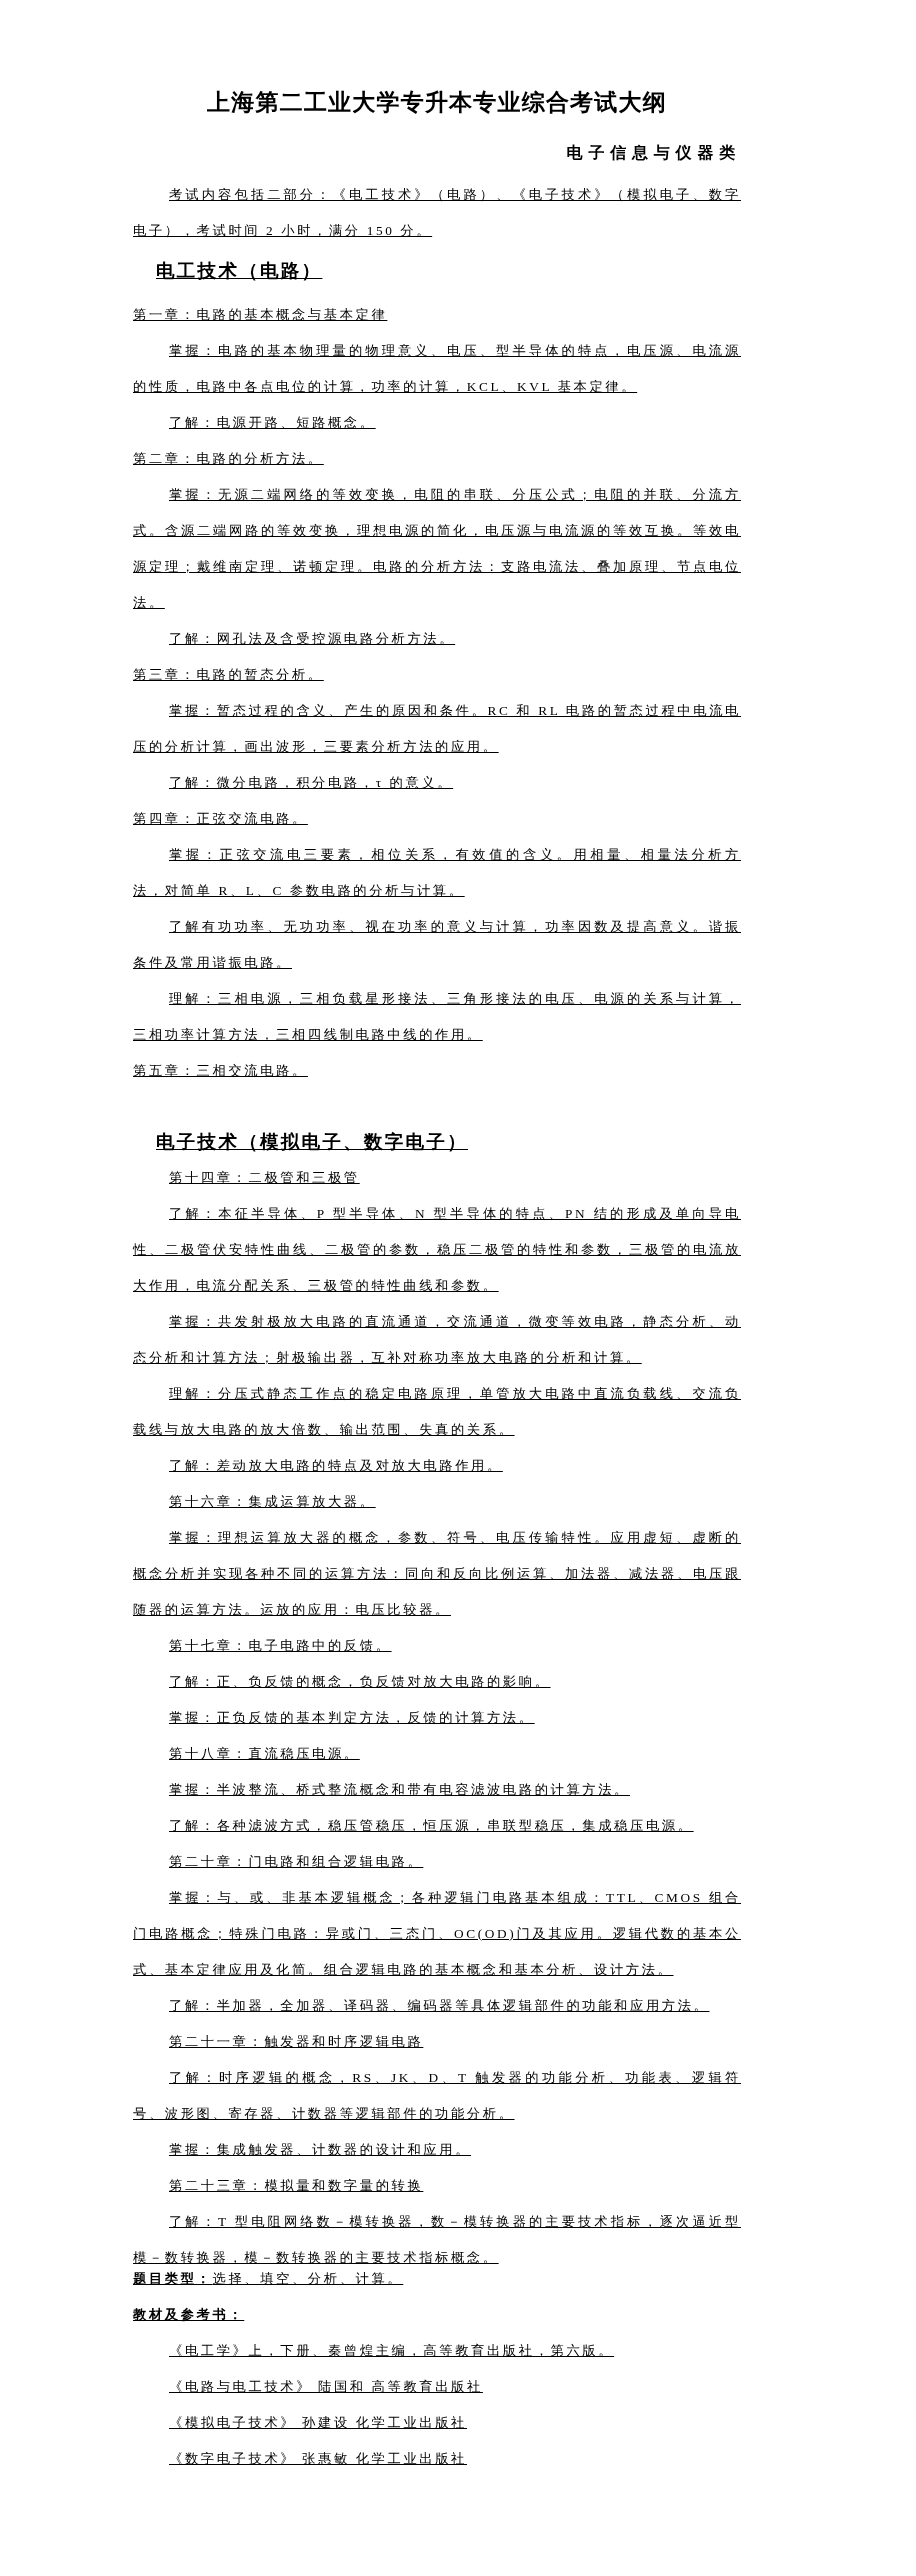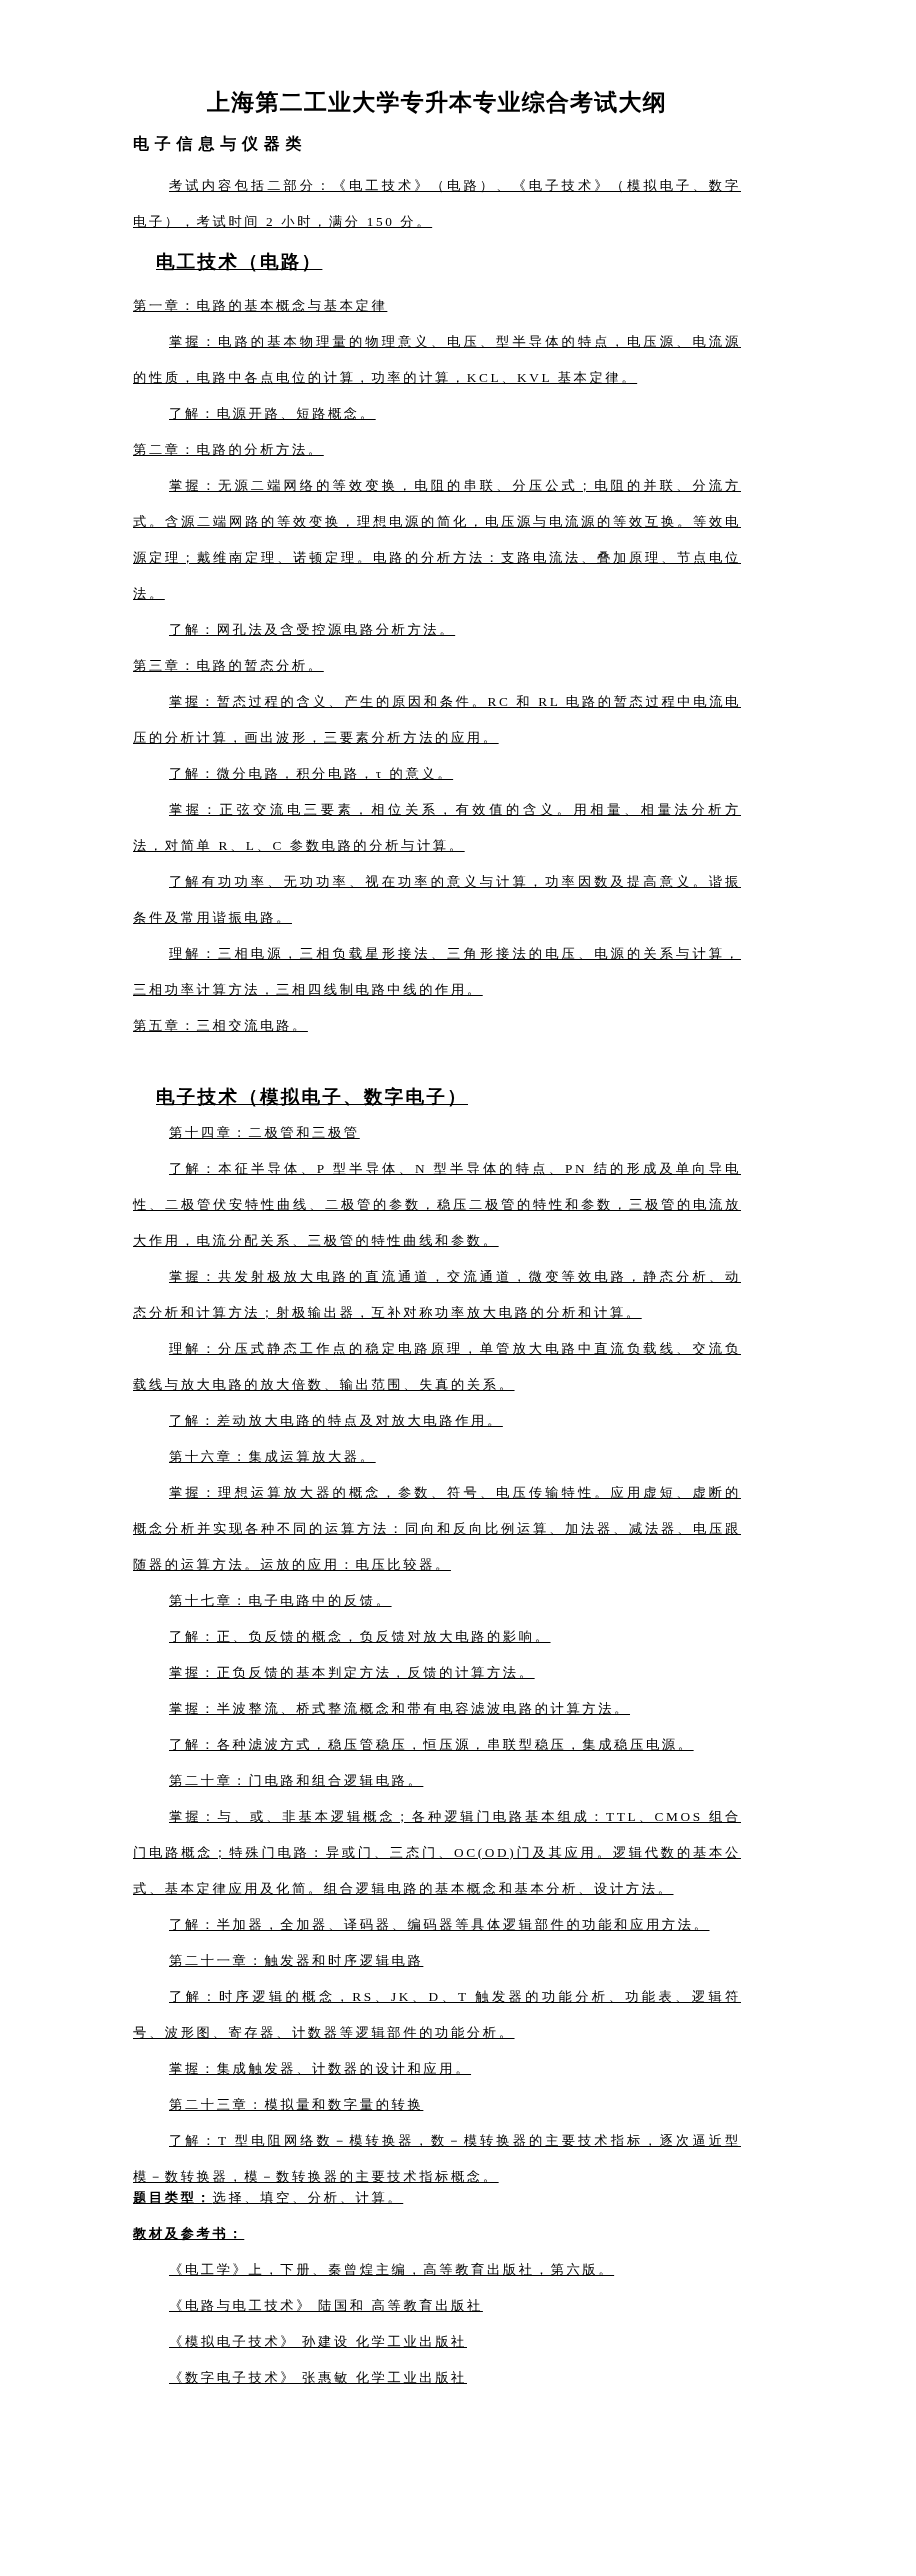--- a/index.html
+++ b/index.html
@@ -21,25 +21,25 @@
   .doc-title {
     margin: 0;
     font-size: 23px;
     font-weight: bold;
     line-height: 28px;
     text-align: center;
     letter-spacing: 1.2px;
     white-space: nowrap;
   }
   .doc-subtitle {
-    margin: 16px 0 0 0;
+    margin: 25px 0 0 0;
     font-size: 16px;
     font-weight: bold;
     line-height: 21px;
-    text-align: left;
+    text-align: right;
     letter-spacing: 5.8px;
     white-space: nowrap;
   }
   .body-text {
     margin-top: 14px;
     text-decoration: underline;
   }
   p.line {
     margin: 0;
     font-size: 13.3px;
@@ -85,35 +85,37 @@
         <h2 class="section-heading">电工技术（电路）</h2>
         <p class="line">第一章：电路的基本概念与基本定律</p>
         <p class="line indent">掌握：电路的基本物理量的物理意义、电压、型半导体的特点，电压源、电流源的性质，电路中各点电位的计算，功率的计算，KCL、KVL 基本定律。</p>
         <p class="line indent">了解：电源开路、短路概念。</p>
         <p class="line">第二章：电路的分析方法。</p>
         <p class="line indent">掌握：无源二端网络的等效变换，电阻的串联、分压公式；电阻的并联、分流方式。含源二端网路的等效变换，理想电源的简化，电压源与电流源的等效互换。等效电源定理；戴维南定理、诺顿定理。电路的分析方法：支路电流法、叠加原理、节点电位法。</p>
         <p class="line indent">了解：网孔法及含受控源电路分析方法。</p>
         <p class="line">第三章：电路的暂态分析。</p>
         <p class="line indent">掌握：暂态过程的含义、产生的原因和条件。RC 和 RL 电路的暂态过程中电流电压的分析计算，画出波形，三要素分析方法的应用。</p>
         <p class="line indent">了解：微分电路，积分电路，τ 的意义。</p>
+        <p class="line">第四章：正弦交流电路。</p>
         <p class="line indent">掌握：正弦交流电三要素，相位关系，有效值的含义。用相量、相量法分析方法，对简单 R、L、C 参数电路的分析与计算。</p>
         <p class="line indent">了解有功功率、无功功率、视在功率的意义与计算，功率因数及提高意义。谐振条件及常用谐振电路。</p>
         <p class="line indent">理解：三相电源，三相负载星形接法、三角形接法的电压、电源的关系与计算，三相功率计算方法，三相四线制电路中线的作用。</p>
         <p class="line">第五章：三相交流电路。</p>
         <h2 class="section-heading second">电子技术（模拟电子、数字电子）</h2>
         <p class="line indent">第十四章：二极管和三极管</p>
         <p class="line indent">了解：本征半导体、P 型半导体、N 型半导体的特点、PN 结的形成及单向导电性、二极管伏安特性曲线、二极管的参数，稳压二极管的特性和参数，三极管的电流放大作用，电流分配关系、三极管的特性曲线和参数。</p>
         <p class="line indent">掌握：共发射极放大电路的直流通道，交流通道，微变等效电路，静态分析、动态分析和计算方法；射极输出器，互补对称功率放大电路的分析和计算。</p>
         <p class="line indent">理解：分压式静态工作点的稳定电路原理，单管放大电路中直流负载线、交流负载线与放大电路的放大倍数、输出范围、失真的关系。</p>
         <p class="line indent">了解：差动放大电路的特点及对放大电路作用。</p>
         <p class="line indent">第十六章：集成运算放大器。</p>
         <p class="line indent">掌握：理想运算放大器的概念，参数、符号、电压传输特性。应用虚短、虚断的概念分析并实现各种不同的运算方法：同向和反向比例运算、加法器、减法器、电压跟随器的运算方法。运放的应用：电压比较器。</p>
         <p class="line indent">第十七章：电子电路中的反馈。</p>
         <p class="line indent">了解：正、负反馈的概念，负反馈对放大电路的影响。</p>
         <p class="line indent">掌握：正负反馈的基本判定方法，反馈的计算方法。</p>
+        <p class="line indent">第十八章：直流稳压电源。</p>
         <p class="line indent">掌握：半波整流、桥式整流概念和带有电容滤波电路的计算方法。</p>
         <p class="line indent">了解：各种滤波方式，稳压管稳压，恒压源，串联型稳压，集成稳压电源。</p>
         <p class="line indent">第二十章：门电路和组合逻辑电路。</p>
         <p class="line indent">掌握：与、或、非基本逻辑概念；各种逻辑门电路基本组成：TTL、CMOS 组合门电路概念；特殊门电路：异或门、三态门、OC(OD)门及其应用。逻辑代数的基本公式、基本定律应用及化简。组合逻辑电路的基本概念和基本分析、设计方法。</p>
         <p class="line indent">了解：半加器，全加器、译码器、编码器等具体逻辑部件的功能和应用方法。</p>
         <p class="line indent">第二十一章：触发器和时序逻辑电路</p>
         <p class="line indent">了解：时序逻辑的概念，RS、JK、D、T 触发器的功能分析、功能表、逻辑符号、波形图、寄存器、计数器等逻辑部件的功能分析。</p>
         <p class="line indent">掌握：集成触发器、计数器的设计和应用。</p>
         <p class="line indent">第二十三章：模拟量和数字量的转换</p>
         <p class="line indent">了解：T 型电阻网络数－模转换器，数－模转换器的主要技术指标，逐次逼近型模－数转换器，模－数转换器的主要技术指标概念。</p>

